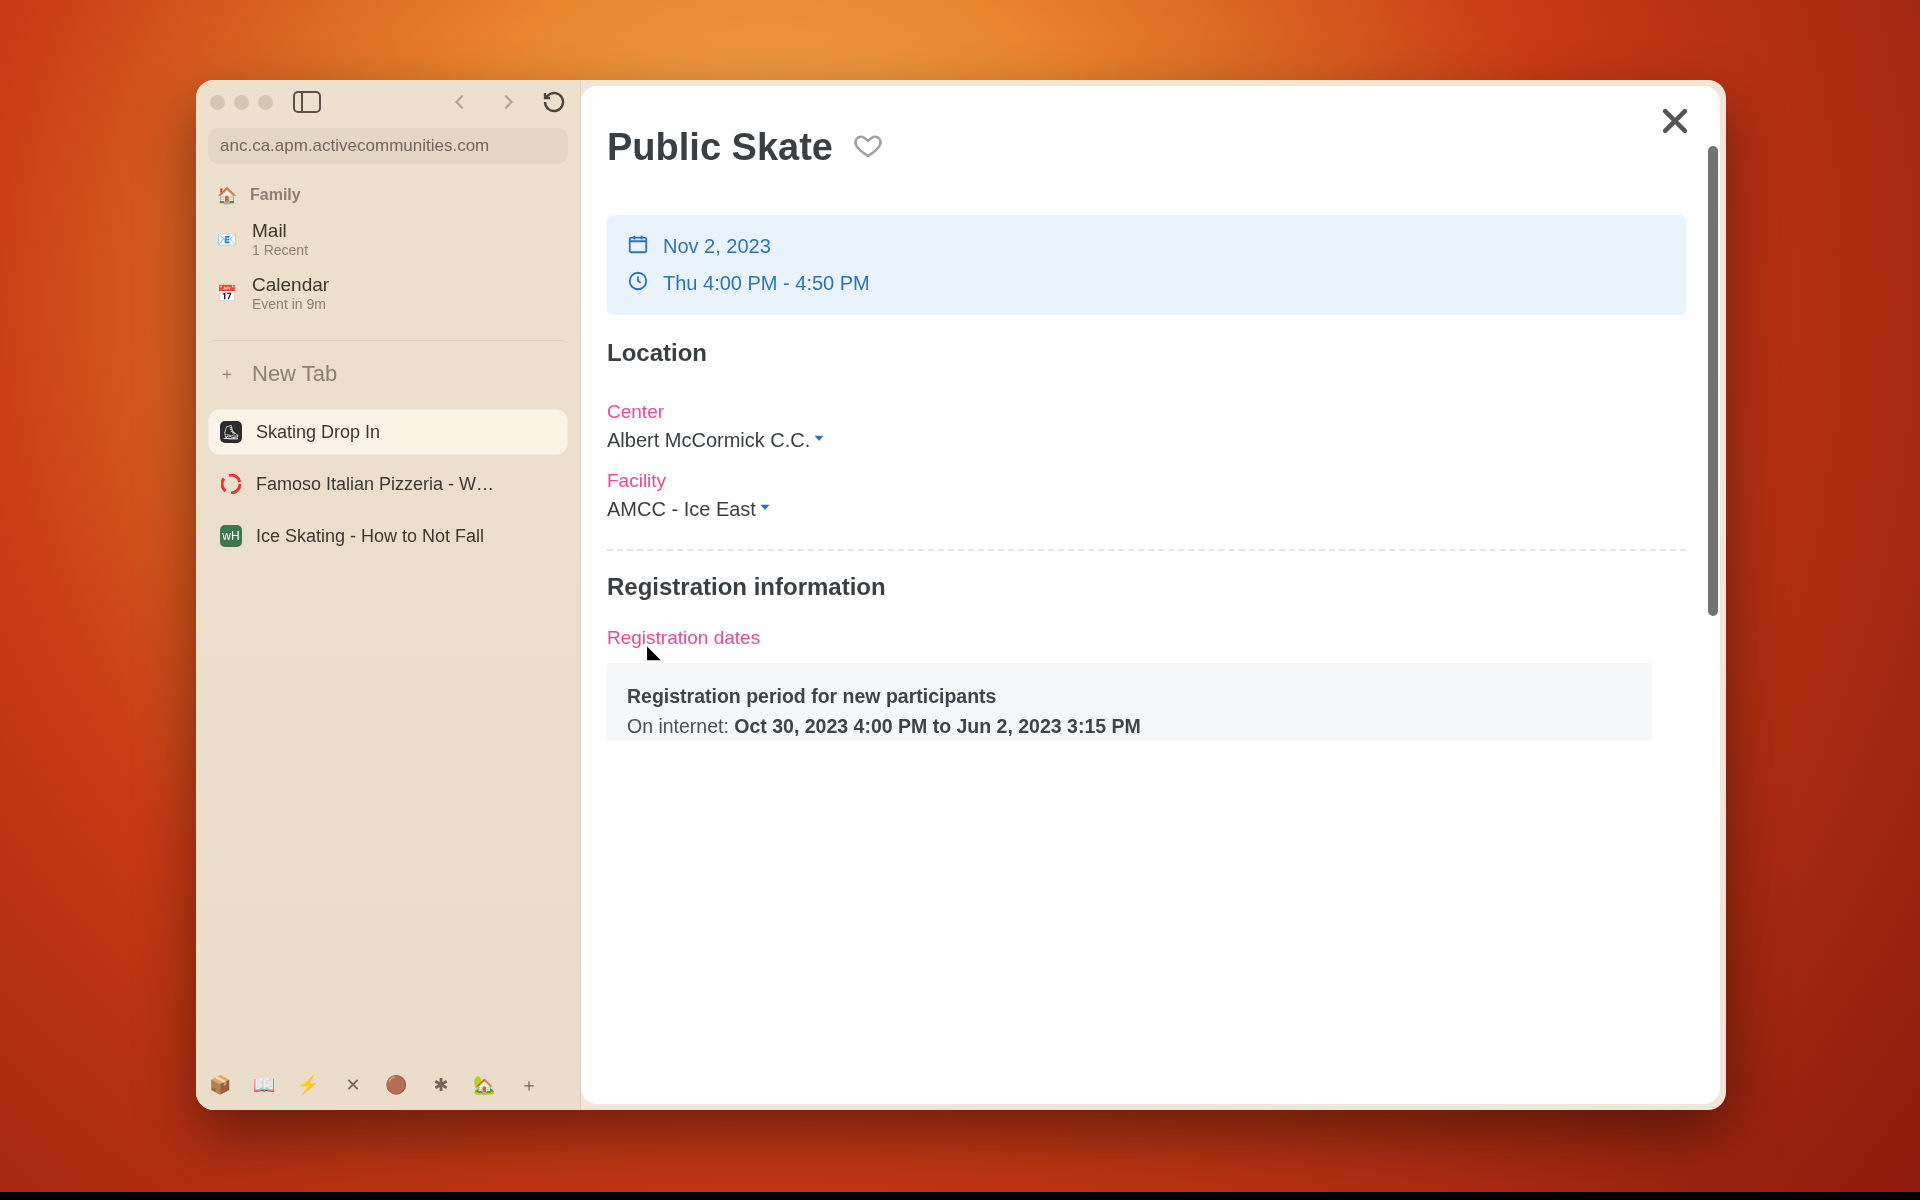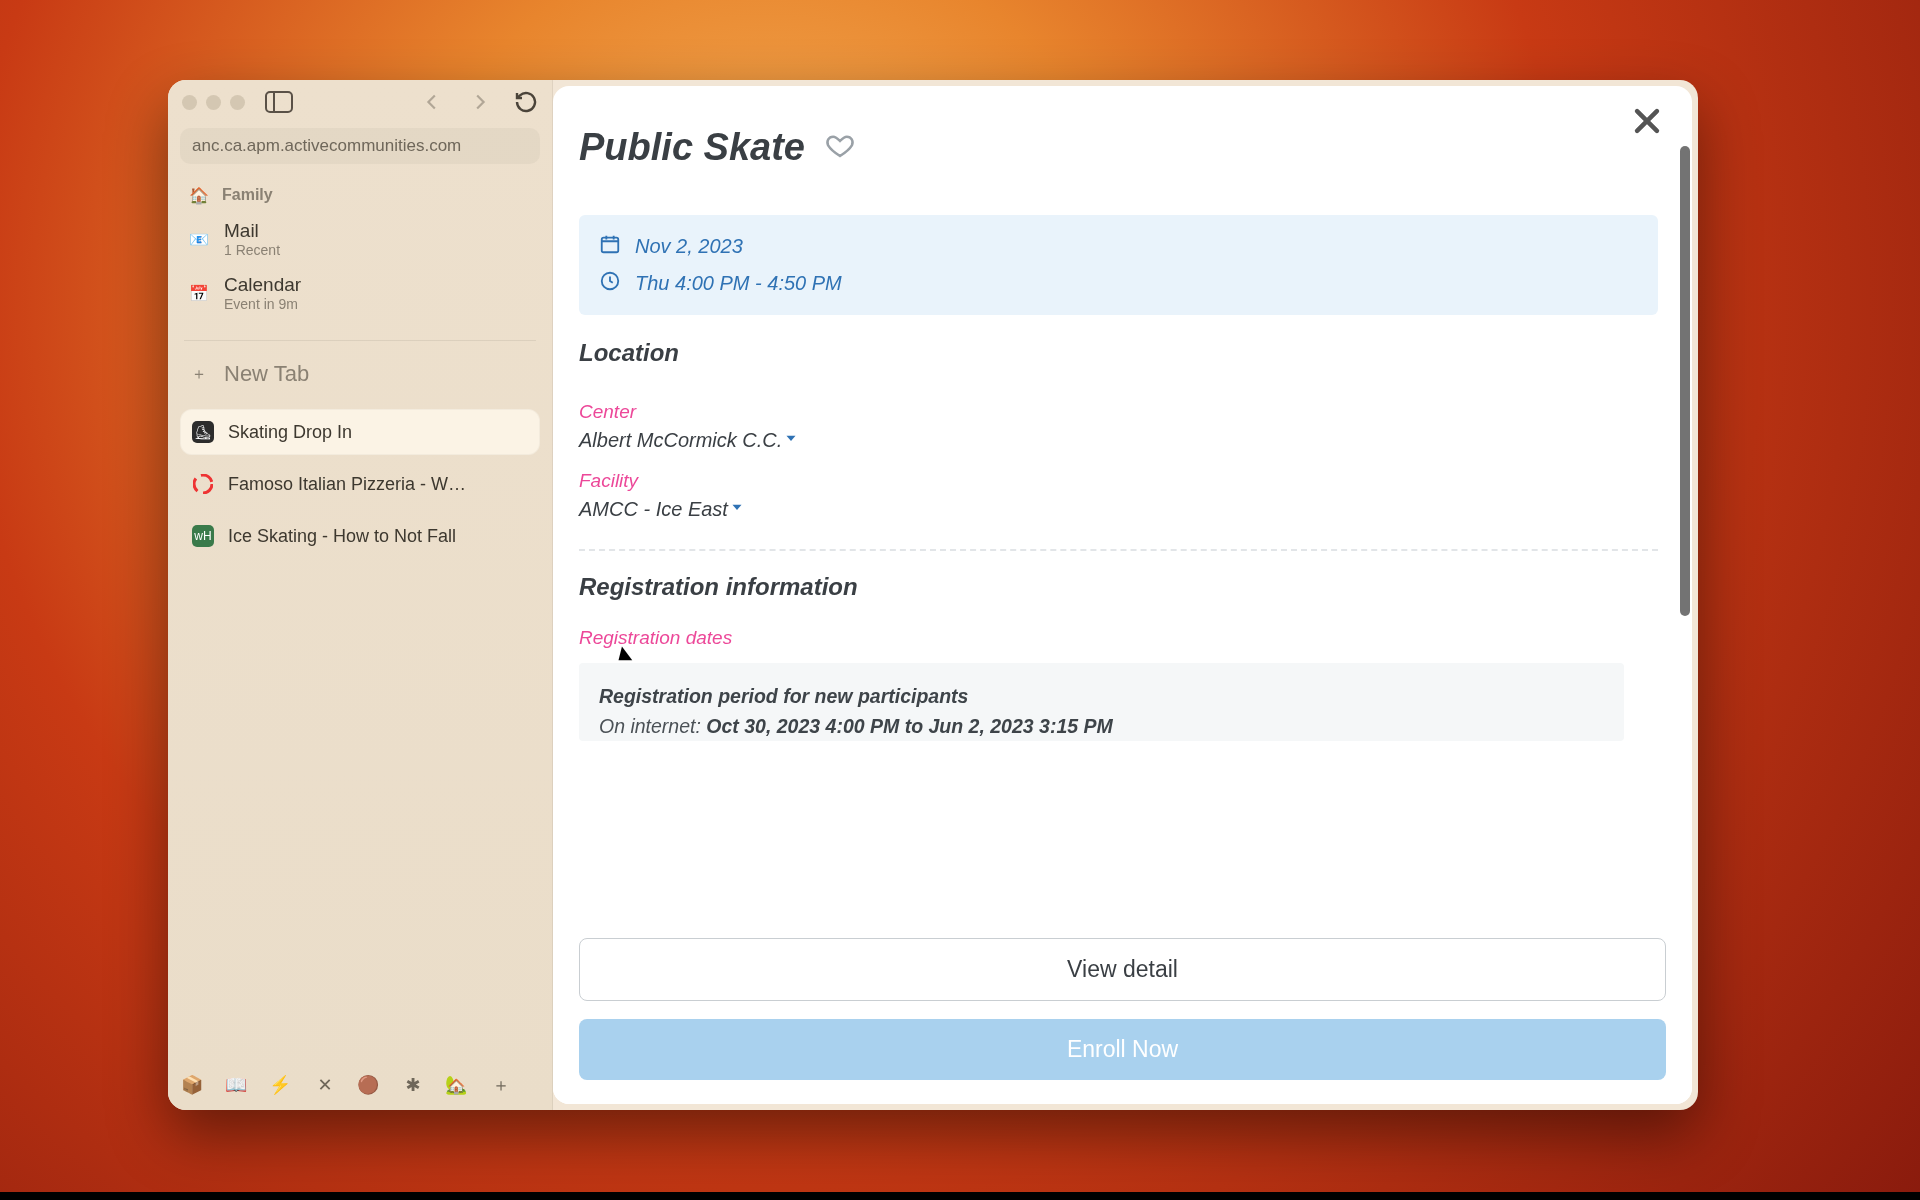--- a/index.html
+++ b/index.html
@@ -7,21 +7,21 @@
 
     .desktop {
       width: 1920px; height: 1200px;
       background: radial-gradient(circle at 40% 25%, #f5b25a 0%, #e8852d 25%, #c83a14 55%, #8a1b0d 100%);
       position: relative;
     }
 
     .taskbar { position:absolute; left:0; right:0; bottom:0; height:8px; background:#000; }
 
     .browser {
-      position:absolute; left:168px; top:80px; width:1530px; height:1030px;
+      position:absolute; left:196px; top:80px; width:1530px; height:1030px;
       background:#f2e6d6;
       border-radius:18px;
       box-shadow: 0 25px 60px rgba(0,0,0,.45);
       display:flex;
       overflow:hidden;
     }
 
     .sidebar {
       width:385px; flex:0 0 385px;
       background: linear-gradient(#ede0cd,#eaddc9);
@@ -52,21 +52,21 @@
     .tab .fav.sk { background:#2c2c2c; color:#fff; }
     .tab .fav.wh { background:#3a7a4a; color:#fff; font-size:12px; }
     .tab .fav.fm { background:transparent; }
 
     .dock { margin-top:auto; padding:10px 14px 14px; display:flex; gap:22px; align-items:center; color:#6f675a; }
     .dock span { width:22px; height:22px; display:inline-flex; align-items:center; justify-content:center; font-size:18px; }
 
     .content-panel {
       flex:1; background:#fff; border-radius:16px; margin:6px 6px 6px 0; display:flex; flex-direction:column; position:relative; overflow:hidden;
     }
-    .scroll-host { flex:1; overflow:hidden; position:relative;font-style:italic; }
+    .scroll-host { flex:1; overflow:hidden; position:relative; }
     .scroll-thumb { position:absolute; right:2px; top:60px; width:10px; height:470px; background:rgba(0,0,0,.55); border-radius:6px; }
 
     .modal-close { position:absolute; right:28px; top:18px; color:#555; }
     .modal-close svg { width:34px; height:34px; }
 
     .content { padding:18px 34px 10px 26px; width:100%; height:100%; overflow:hidden; }
     .title-row { display:flex; align-items:center; gap:20px; margin-top:22px; margin-bottom:18px; }
     .page-title { font-size:38px; font-weight:700; color:#3a3f44; }
     .heart svg { width:30px; height:30px; stroke:#9aa1a7; fill:none; }
 
@@ -254,22 +254,18 @@
             <div class="strong">Registration period for new participants</div>
             <div>
               <span>On internet: </span><span class="strong">Oct 30, 2023 4:00 PM to Jun 2, 2023 3:15 PM</span>
             </div>
           </div>
         </div>
 
         <div class="scroll-thumb"></div>
       </div>
 
-      <div class="action-bar">
-        <div class="btn outline">View detail</div>
-        <div class="btn primary">Enroll Now</div>
-      </div>
     </div>
 
   </div>
 
   <div class="taskbar"></div>
 </div>
 
 </body></html>

